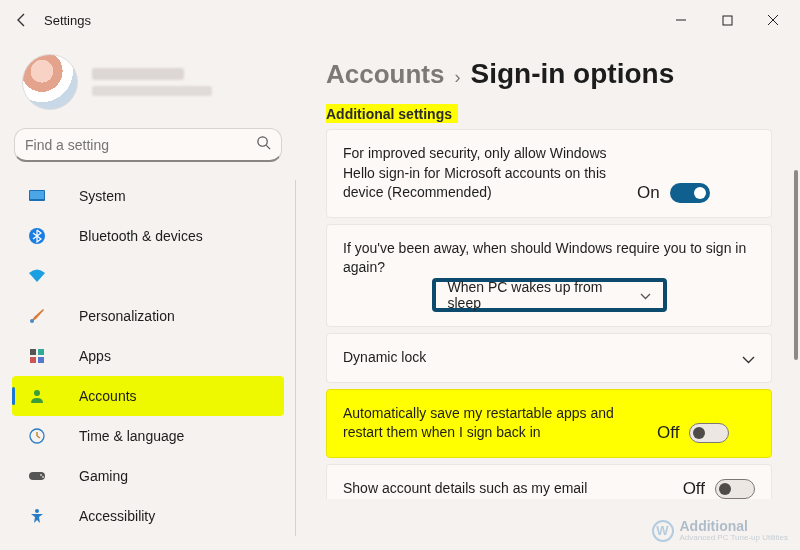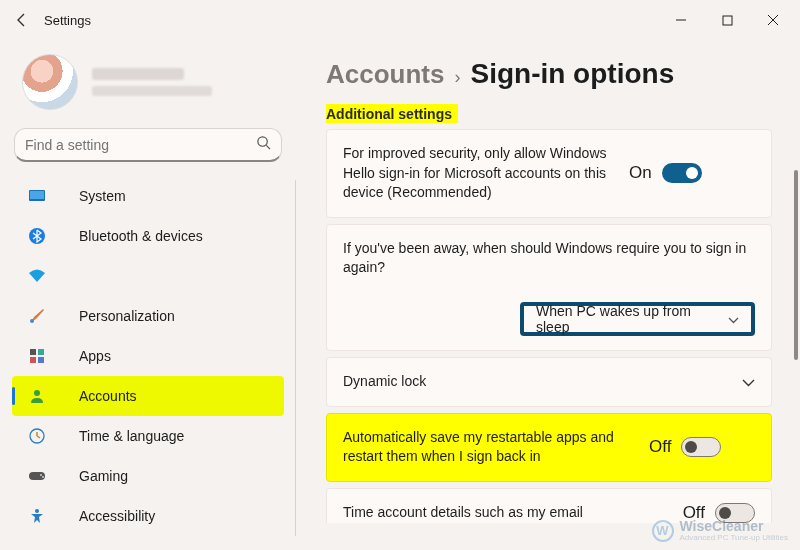--- a/index.html
+++ b/index.html
@@ -40,22 +40,22 @@
 
   
   .crumbs { display:flex; align-items:baseline; gap:10px; margin-top: 6px; }
   .crumb1 { font-size:26px; font-weight:600; color:#7e7876; }
   .crumb-sep { font-size:18px; color:#7e7876; }
   .crumb2 { font-size:28px; font-weight:600; color:#1c1c1c; }
 
   .section-head { display:inline-block; background:#ffff00; font-size:14px; font-weight:600; color:#2b2b2b; padding:2px 6px 1px 0; margin-top:14px; }
 
   .cards { margin-top: 6px; display:flex; flex-direction:column; gap:6px; }
-  .card { background:#fcf9f7; border:1px solid #ece5e1; border-radius:4px; padding:14px 16px; display:flex; align-items:center; gap:6px; }
-  .card.col { flex-direction:column; align-items:flex-end; gap:24px; }
+  .card { background:#fcf9f7; border:1px solid #ece5e1; border-radius:4px; padding:14px 16px; display:flex; align-items:flex-end; gap:14px; }
+  .card.col { flex-direction:column; align-items:center; gap:0; }
   .card .txt { font-size:14px; color:#1e1e1e; line-height:1.4; flex:1; }
   .card .sub { font-size:12px; color:#6a6765; margin-top:2px; }
   .card .right { display:flex; align-items:center; gap:10px; }
   .lbl { font-size:17px; color:#1e1e1e; }
 
   .toggle { width:40px; height:20px; border-radius:11px; position:relative; }
   .toggle.on { background:#0f5f8f; }
   .toggle.on::after { content:""; position:absolute; width:12px; height:12px; background:#fff; border-radius:50%; top:4px; right:4px; }
   .toggle.off { background:#ece7e3; border:1px solid #7d7875; }
   .toggle.off::after { content:""; position:absolute; width:12px; height:12px; background:#4e4b49; border-radius:50%; top:3px; left:3px; }
@@ -255,31 +255,31 @@
 
       <div class="card highlight">
         <div class="txt" style="max-width:300px">Automatically save my restartable apps and restart them when I sign back in</div>
         <div class="right">
           <span class="lbl">Off</span>
           <div class="toggle off"></div>
         </div>
       </div>
 
       <div class="card" style="padding-bottom:0; border-bottom:0; border-bottom-left-radius:0; border-bottom-right-radius:0;">
-        <div class="txt">Time account details such as my email</div>
+        <div class="txt">Show account details such as my email</div>
         <div class="right">
           <span class="lbl">Off</span>
           <div class="toggle off"></div>
         </div>
       </div>
     </div>
 
     <div class="scroll-thumb"></div>
   </div>
 </div>
 
 <div class="wm">
   <div class="logo">W</div>
   <div>
-    <div class="txt1">WiseCleaner</div>
+    <div class="txt1">Additional</div>
     <div class="txt2">Advanced PC Tune-up Utilities</div>
   </div>
 </div>
 
 </body></html>

